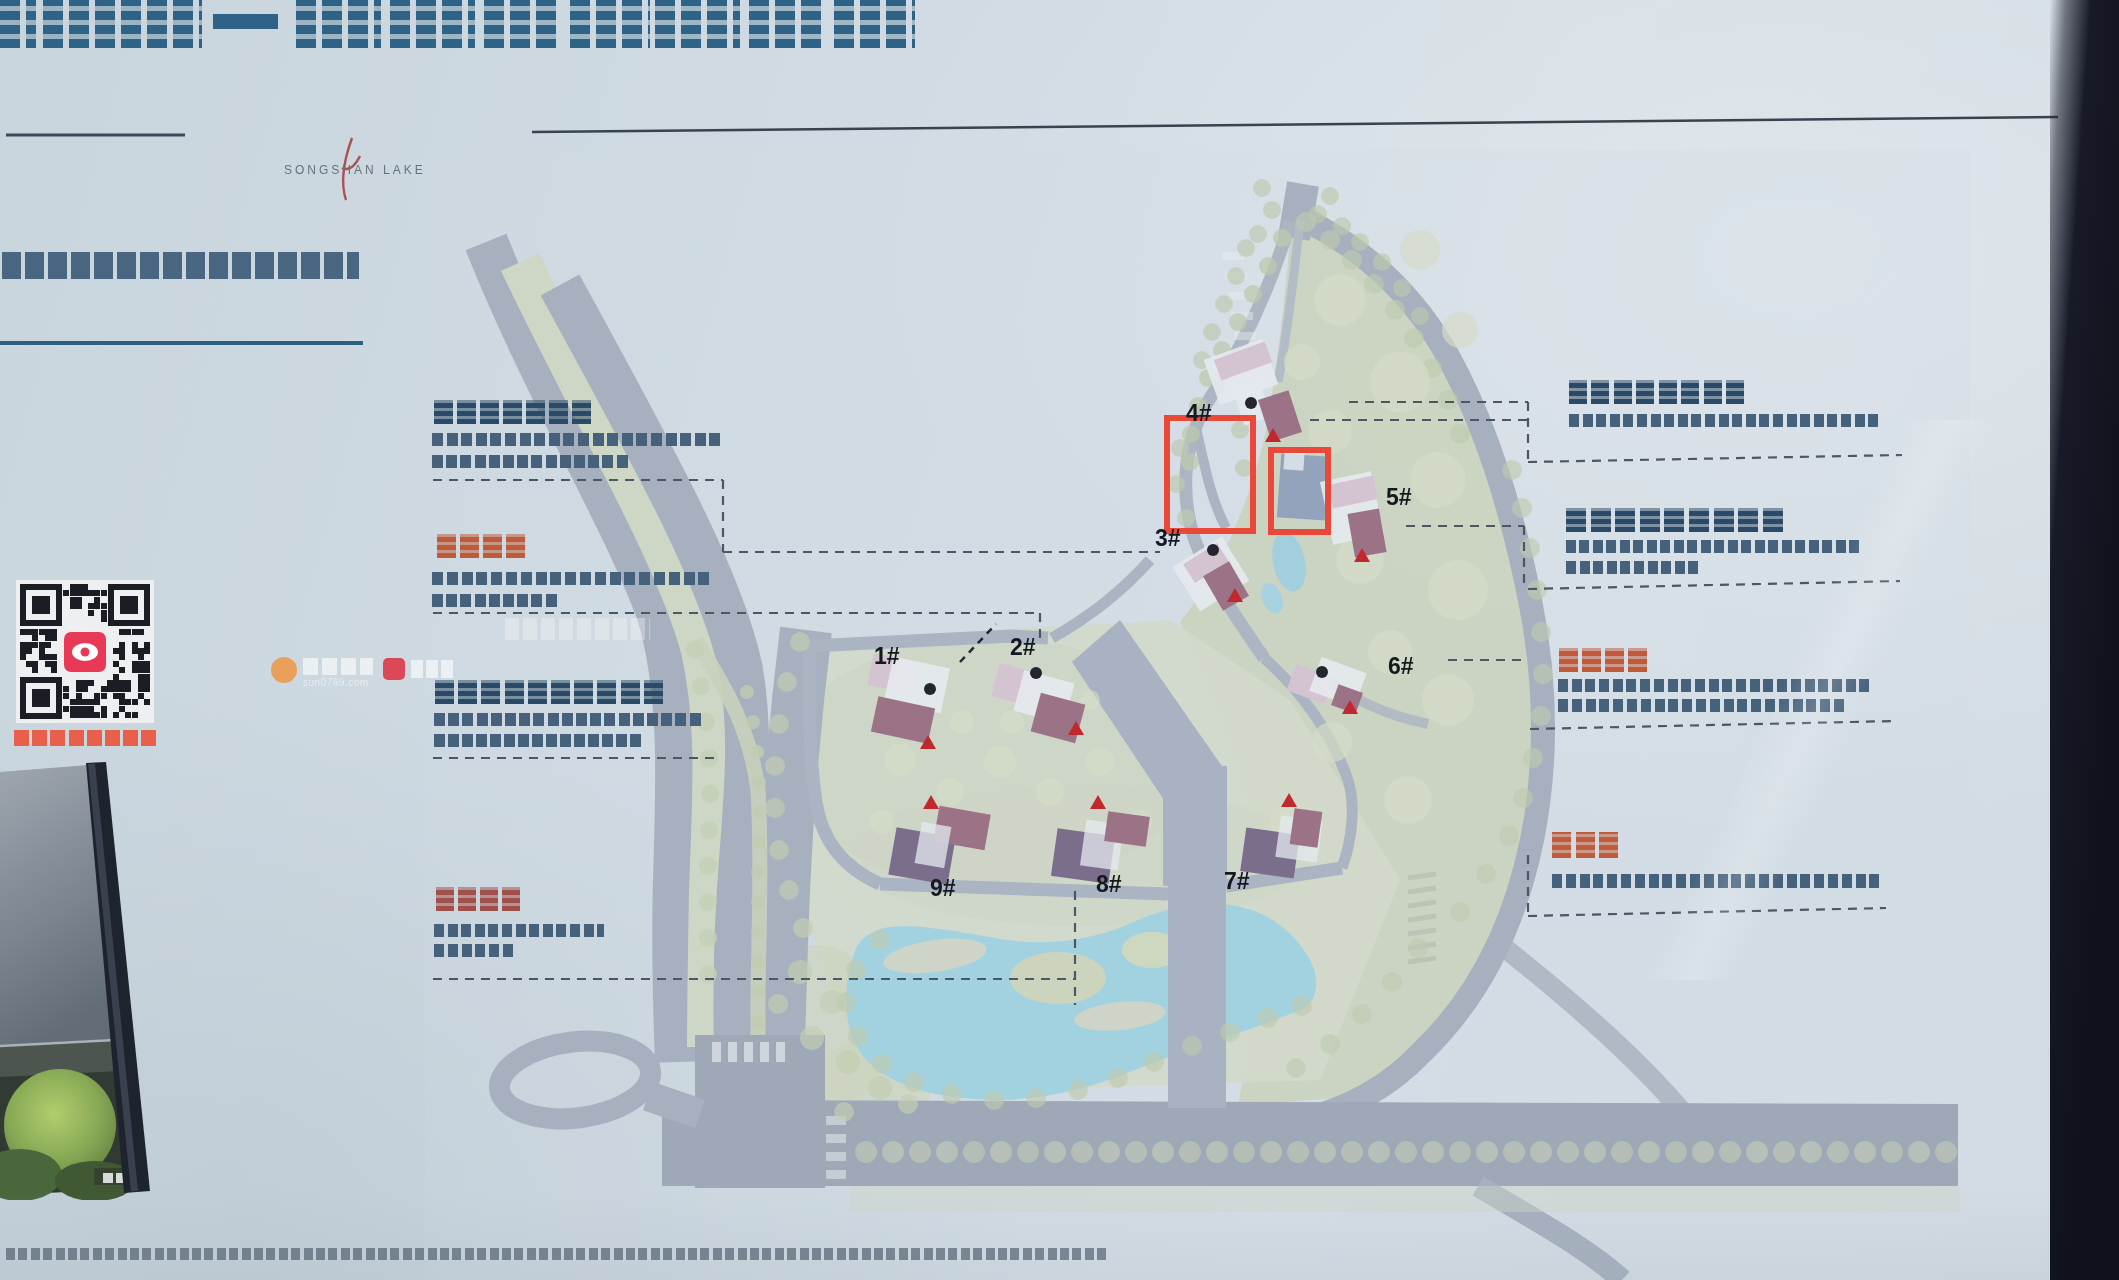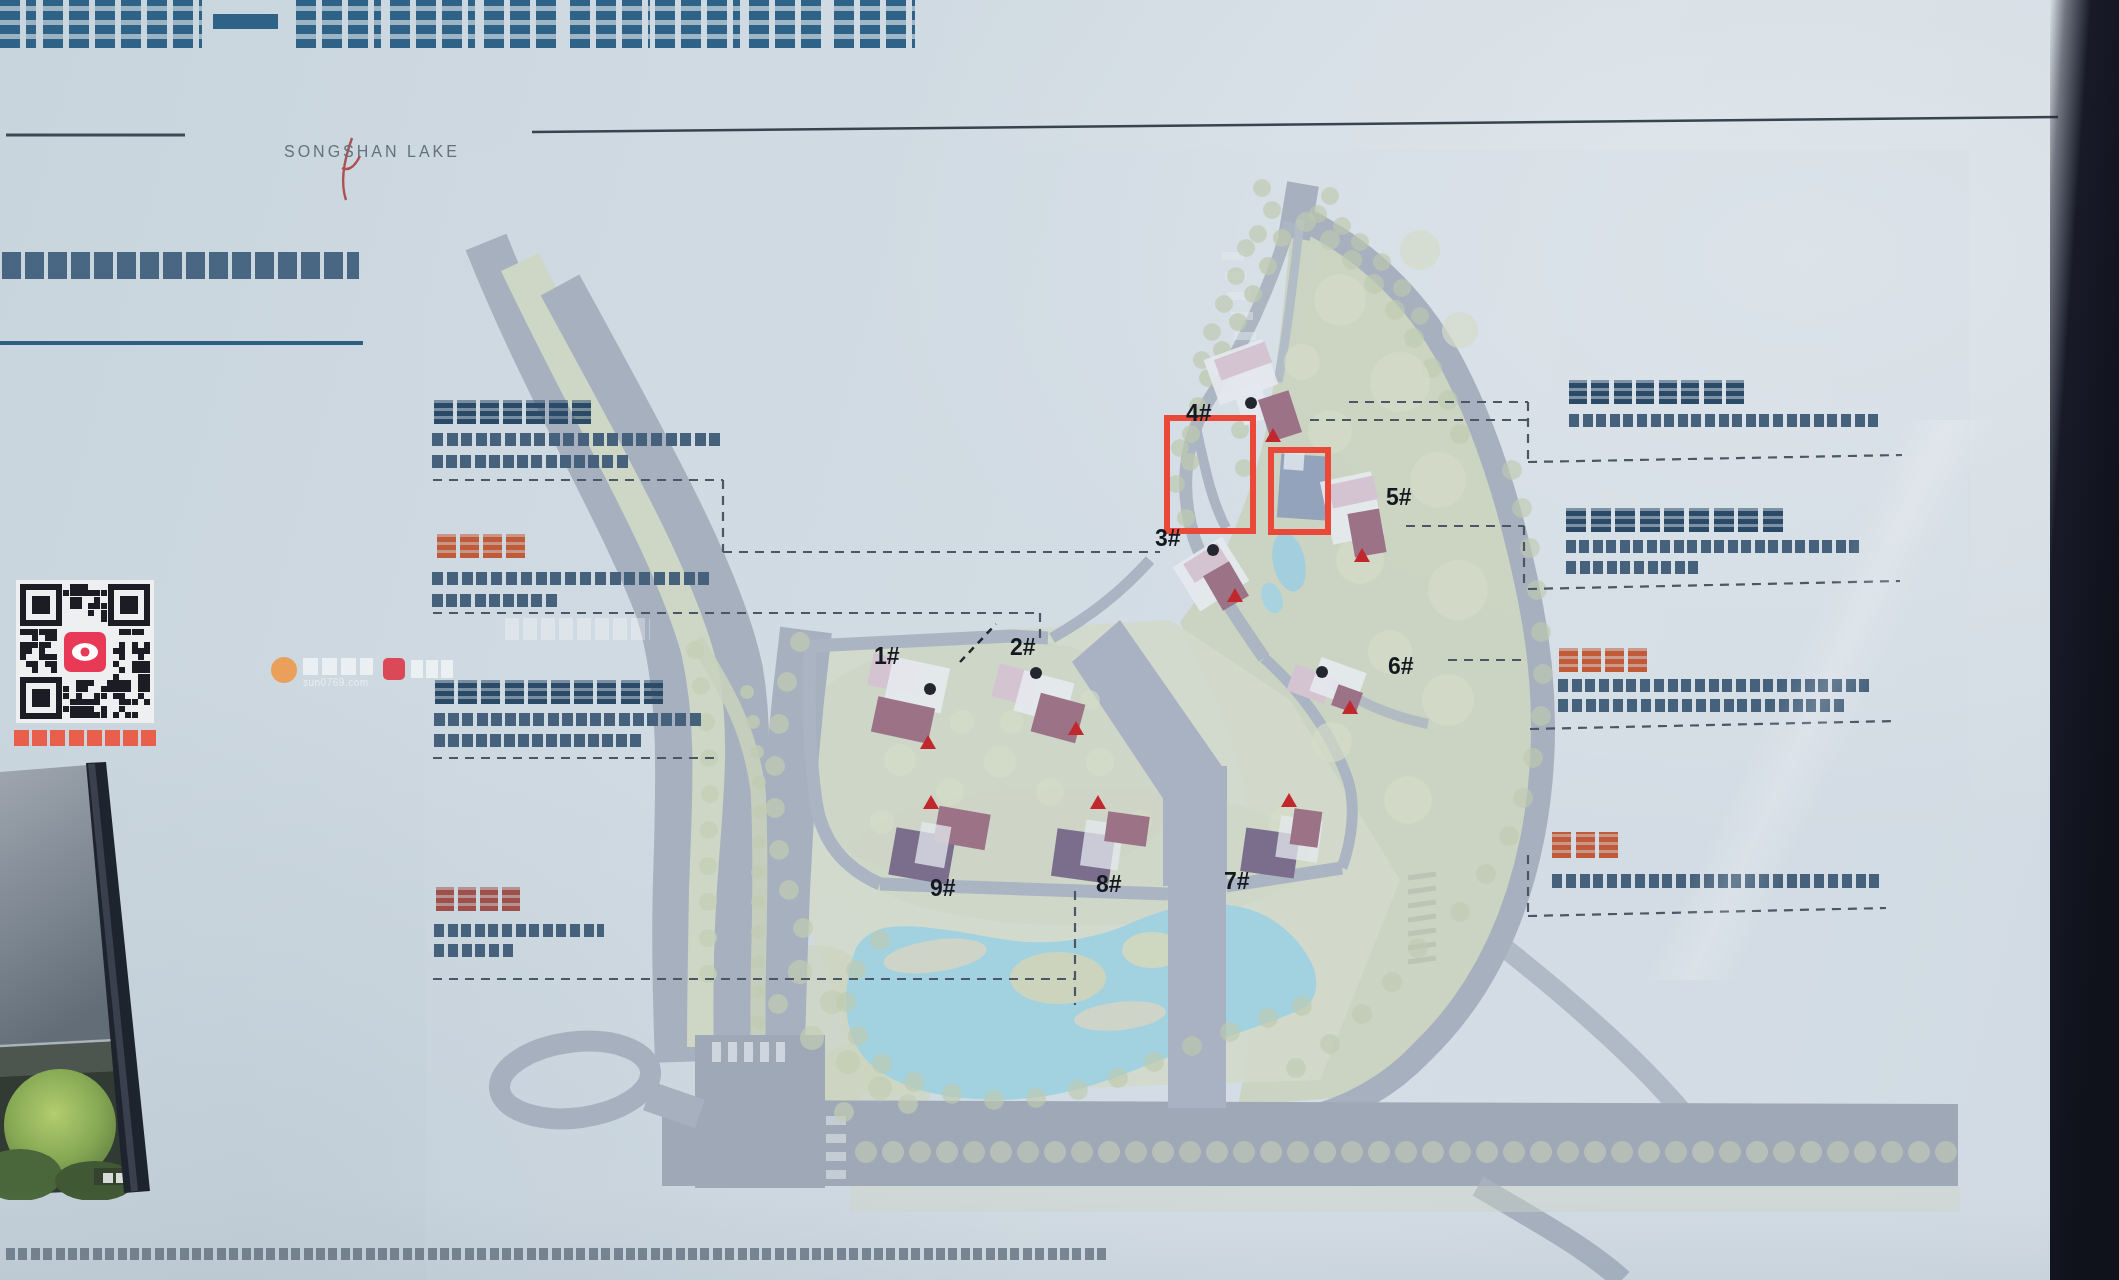--- a/index.html
+++ b/index.html
@@ -515,21 +515,21 @@
     <div class="t tt" style="left:570px;top:-30px;width:80px;height:78px;--c:#2e6286;--p:26px;--w:20px;"></div>
     <div class="t tt" style="left:655px;top:-30px;width:85px;height:78px;--c:#2e6286;--p:26px;--w:20px;"></div>
     <div class="t tt" style="left:749px;top:-30px;width:76px;height:78px;--c:#2e6286;--p:26px;--w:20px;"></div>
     <div class="t tt" style="left:834px;top:-30px;width:81px;height:78px;--c:#2e6286;--p:26px;--w:20px;"></div>
     <div class="ab" style="left:213px;top:14px;width:65px;height:15px;background:#2e6286"></div>
     <svg class="ab" style="left:0;top:0" width="2119" height="300" viewBox="0 0 2119 300">
       <line x1="6" y1="135" x2="185" y2="135" stroke="#3a4a58" stroke-width="3"></line>
       <line x1="532" y1="132" x2="2058" y2="117" stroke="#39434f" stroke-width="2.6"></line>
       <path d="M352,138 C344,160 340,182 346,200 M342,168 C350,172 356,164 360,156" stroke="#a83838" stroke-width="2.4" fill="none" opacity="0.85"></path>
     </svg>
-    <div class="ab" style="left:284px;top:143px;color:#64727e;font-size:16px;letter-spacing:3px;white-space:nowrap">SONGSHAN LAKE</div>
+    <div class="ab" style="left:284px;top:163px;color:#64727e;font-size:12px;letter-spacing:3px;white-space:nowrap">SONGSHAN LAKE</div>
     <div class="t" style="left:2px;top:252px;width:357px;height:27px;--c:#3a5a78;--p:23px;--w:19px;opacity:0.9;"></div>
     <div class="ab" style="left:0;top:341px;width:363px;height:4px;background:#2e5e80"></div>
     <div class="t h" style="left:434px;top:400px;width:158px;height:24px;--c:#2b4a68;--p:23px;--w:19px;"></div>
     <div class="t" style="left:432px;top:433px;width:291px;height:13px;--c:#46617b;--p:14.6px;--w:11px;"></div>
     <div class="t" style="left:432px;top:455px;width:196px;height:13px;--c:#46617b;--p:14.2px;--w:11px;"></div>
     <div class="t h" style="left:437px;top:534px;width:92px;height:24px;--c:#c05a38;--p:23px;--w:19px;"></div>
     <div class="t" style="left:432px;top:572px;width:280px;height:13px;--c:#46617b;--p:14.8px;--w:11px;"></div>
     <div class="t" style="left:432px;top:594px;width:126px;height:13px;--c:#46617b;--p:14.2px;--w:11px;"></div>
     <div class="t h" style="left:435px;top:680px;width:232px;height:24px;--c:#2b4a68;--p:23.2px;--w:19px;"></div>
     <div class="t" style="left:434px;top:713px;width:268px;height:13px;--c:#46617b;--p:14.2px;--w:11px;"></div>

